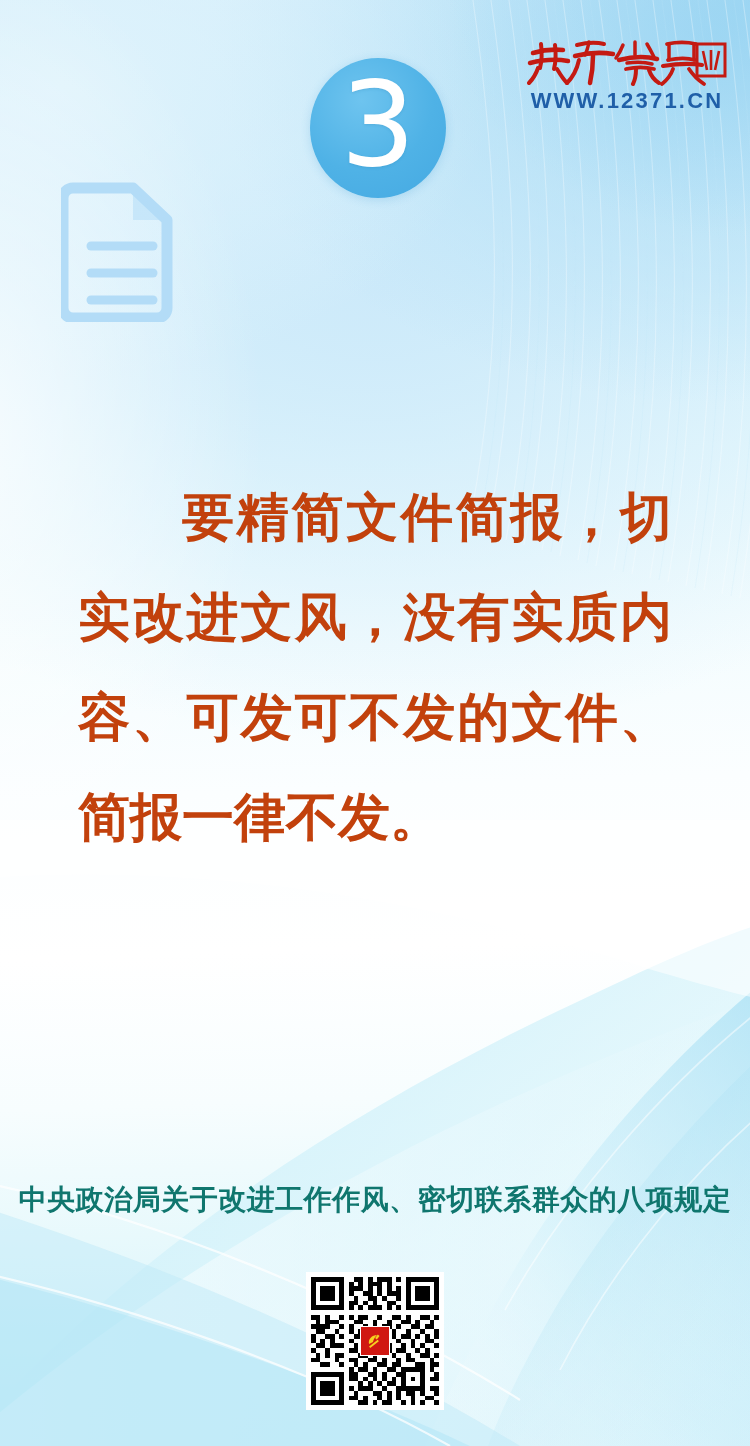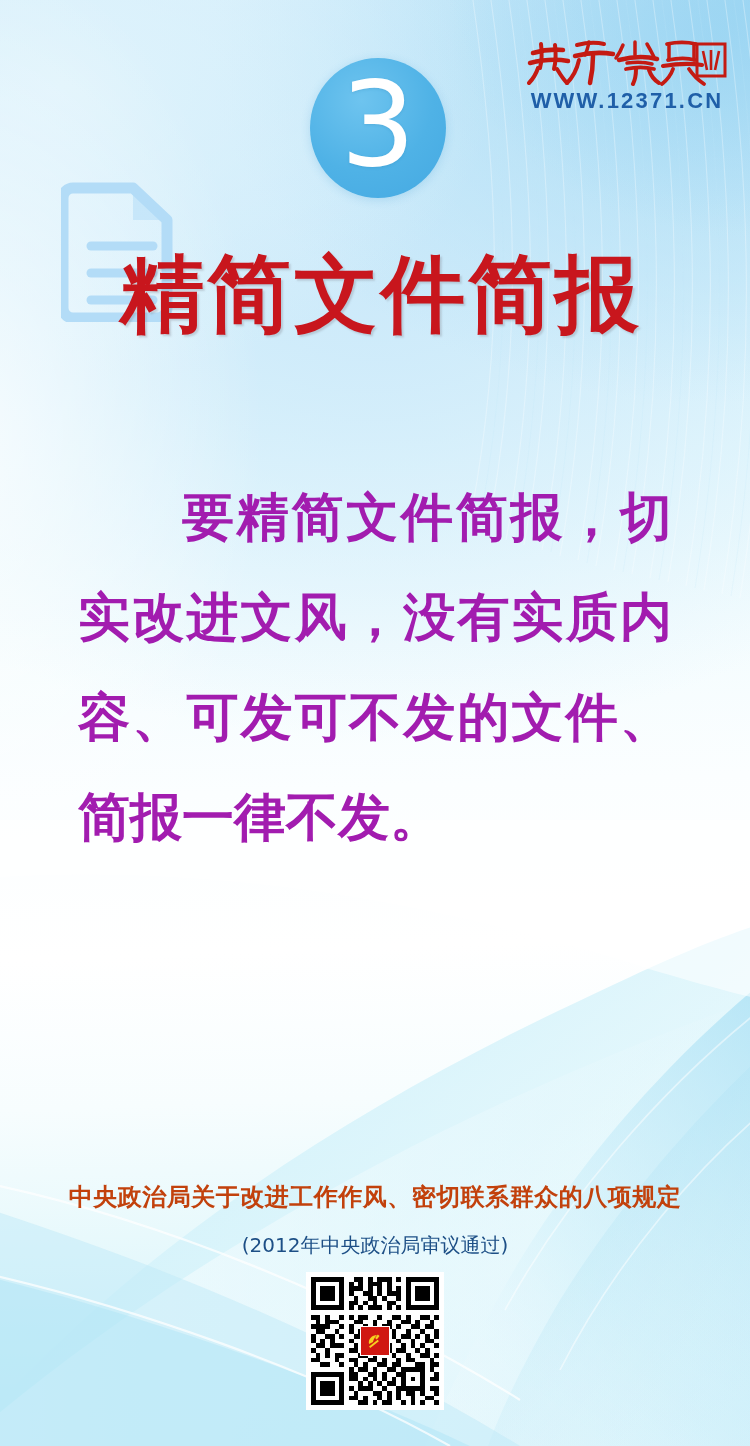--- a/index.html
+++ b/index.html
@@ -133,40 +133,40 @@
     text-shadow: 2px 2px 2px rgba(120,120,130,0.28);
     white-space: nowrap;
   }
 
   
   .body-text {
     position: absolute;
     left: 78px;
     top: 415px;
     width: 594px;
-    color: #a21caf;
+    color: #c2410c;
     font-size: 52px;
     line-height: 100px;
     font-weight: 700;
     text-align: justify;
     text-align-last: left;
     text-indent: 104px;
     letter-spacing: 0px;
     font-family: "DejaVu Sans", "Liberation Sans", sans-serif;
   }
 
   
   .footer-title {
     position: absolute;
     left: 0;
     top: 1181px;
     width: 750px;
     text-align: center;
-    color: #c2410c;
-    font-size: 24px;
+    color: #0f766e;
+    font-size: 28px;
     font-weight: 700;
     letter-spacing: 0.5px;
     font-family: "DejaVu Serif", "Liberation Serif", serif;
   }
   .footer-sub {
     position: absolute;
     left: 0;
     top: 1232px;
     width: 750px;
     text-align: center;
@@ -341,26 +341,24 @@
   <svg class="doc-icon" viewBox="0 0 118 148">
     <path d="M12 14 h60 l34 32 v88 a10 10 0 0 1 -10 10 h-84 a10 10 0 0 1 -10 -10 v-110 a10 10 0 0 1 10 -10 z" fill="none" stroke="#b3dcf7" stroke-width="11" stroke-linejoin="round"></path>
     <path d="M72 14 l34 32 h-34 z" fill="#b3dcf7" opacity="0.55"></path>
     <g stroke="#b3dcf7" stroke-width="9" stroke-linecap="round">
       <line x1="30" y1="72" x2="92" y2="72"></line>
       <line x1="30" y1="99" x2="92" y2="99"></line>
       <line x1="30" y1="126" x2="92" y2="126"></line>
     </g>
   </svg>
 
-  <h1 class="headline">精简文件简报</h1>
 
   <p class="body-text">要精简文件简报，切实改进文风，没有实质内容、可发可不发的文件、简报一律不发。</p>
 
   <div class="footer-title">中央政治局关于改进工作作风、密切联系群众的八项规定</div>
-  <div class="footer-sub">(2012年中央政治局审议通过)</div>
 
   <div class="qr-wrap">
     <svg class="qr-canvas" viewBox="0 0 29 29" shape-rendering="crispEdges">
       <rect x="0" y="0" width="29" height="29" fill="#ffffff"></rect>
       <g fill="#000000">
 
         <rect x="1" y="1" width="7" height="1"></rect>
           <rect x="1" y="7" width="7" height="1"></rect>
         <rect x="1" y="1" width="1" height="7"></rect>
           <rect x="7" y="1" width="1" height="7"></rect>

